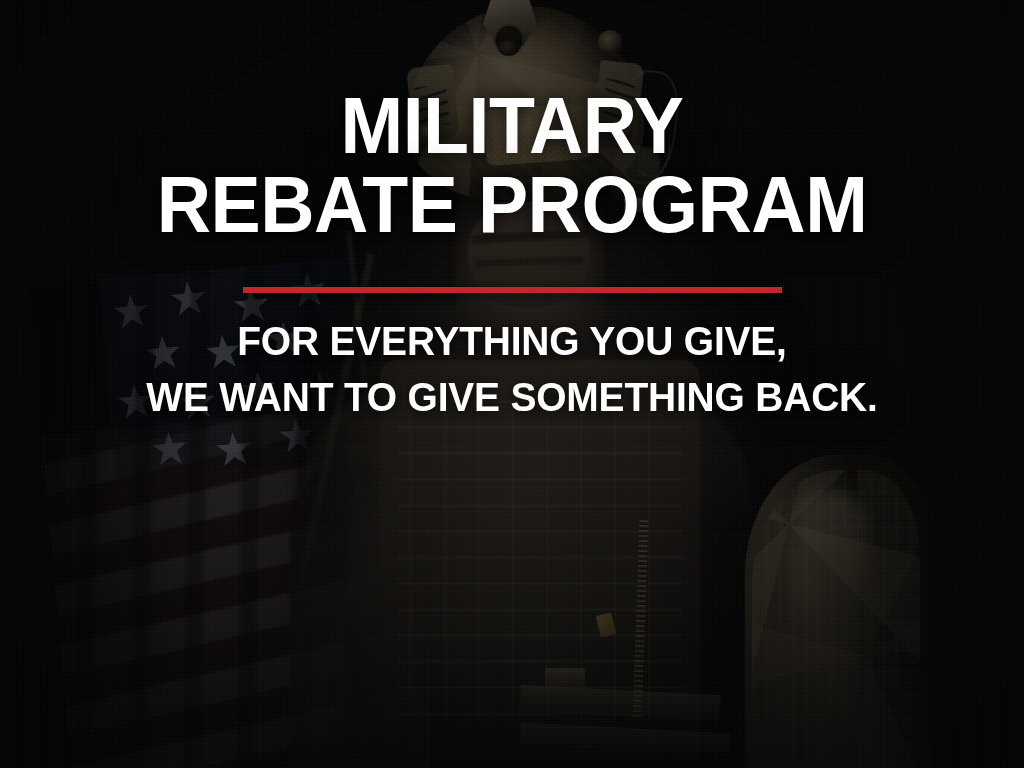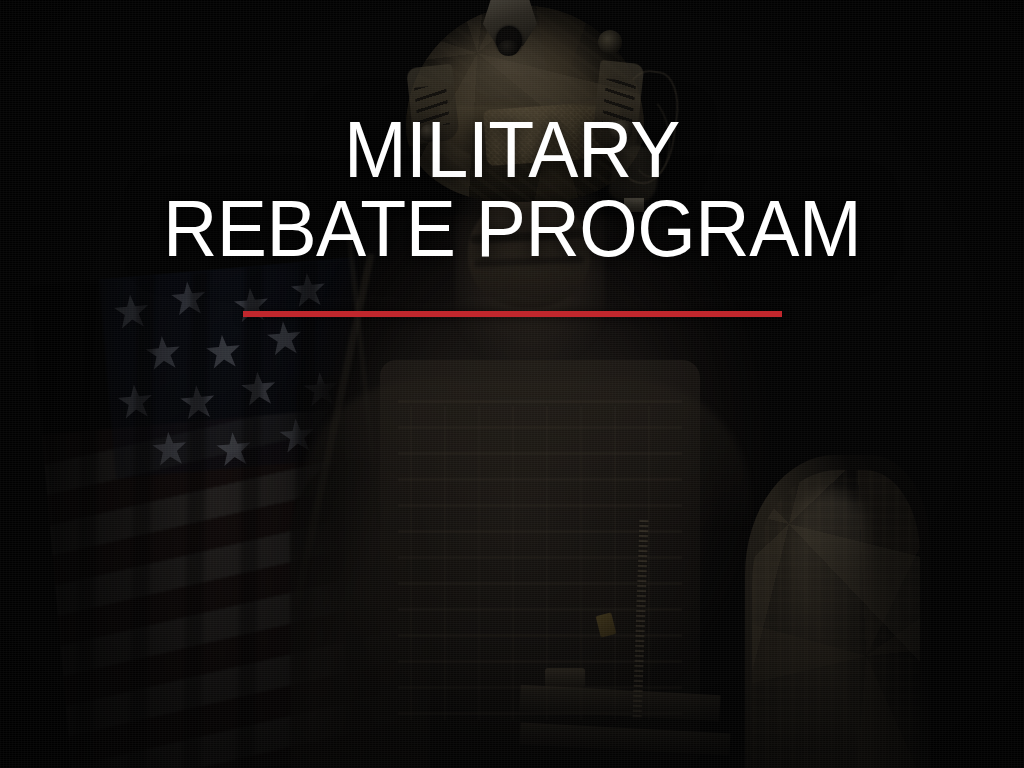--- a/index.html
+++ b/index.html
@@ -579,25 +579,25 @@
     display: flex;
     flex-direction: column;
     align-items: center;
     z-index: 20;
   }
 
   .headline {
     text-align: center;
     color: #ffffff;
     font-family: "Liberation Sans", sans-serif;
-    font-weight: 400;
+    font-weight: 700;
     letter-spacing: -0.5px;
     line-height: .96;
     text-shadow: 0 2px 16px rgba(0,0,0,.75), 0 0 42px rgba(0,0,0,.55);
-    margin-top: 112px;
+    margin-top: 88px;
     width: 100%;
   }
   .headline-line {
     display: block;
     white-space: nowrap;
   }
   .hl-1 {
     font-size: 80px;
     transform: scaleX(.94);
   }
@@ -722,15 +722,19 @@
 
     <h1 class="headline">
       <span class="headline-line hl-1">MILITARY</span>
       <span class="headline-line hl-2">REBATE PROGRAM</span>
     </h1>
 
     <div class="rule-wrap">
       <div class="rule"></div>
     </div>
 
+    <h2 class="subhead">
+      <span class="sub-line sub-1">FOR EVERYTHING YOU GIVE,</span>
+      <span class="sub-line sub-2">WE WANT TO GIVE SOMETHING BACK.</span>
+    </h2>
 
   </div>
 </div>
 
 </body></html>

